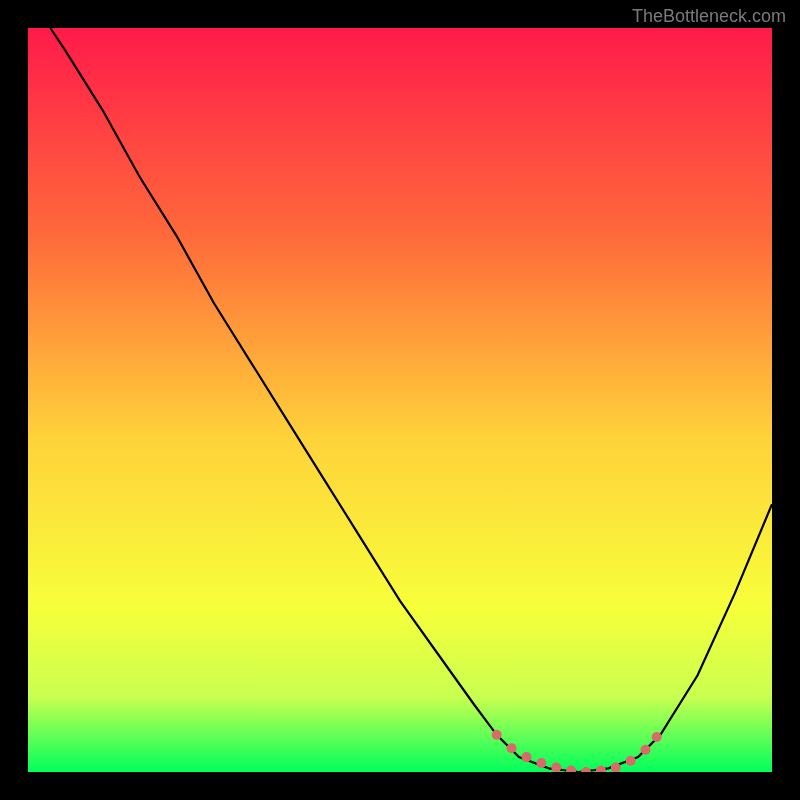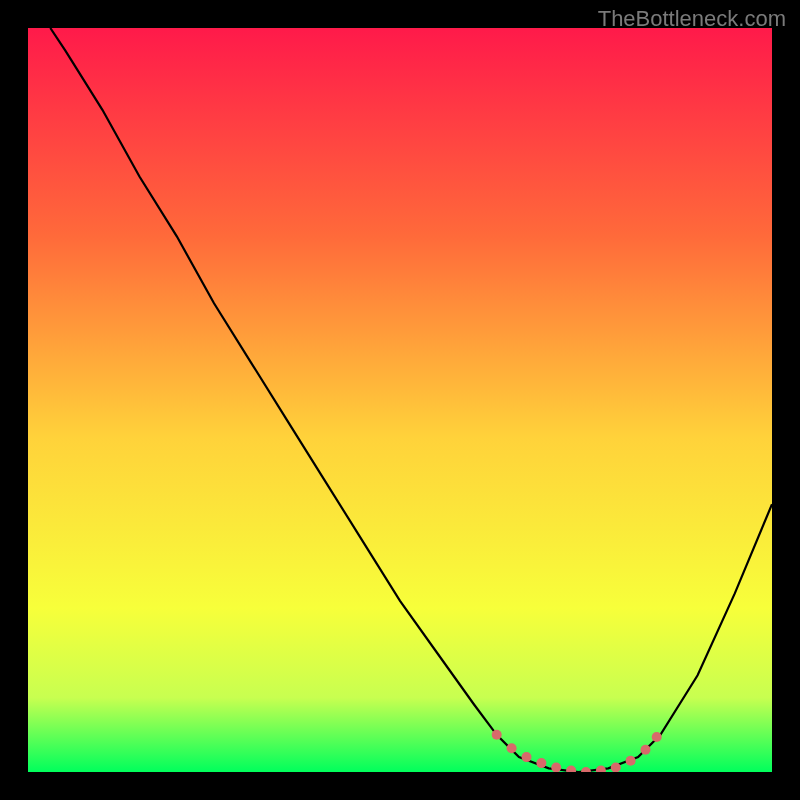--- a/index.html
+++ b/index.html
@@ -1,17 +1,17 @@
 <!DOCTYPE html>
 <html><head>
 <meta charset="utf-8">
 <style>
   * { margin: 0; padding: 0; box-sizing: border-box; }
   body { width: 800px; height: 800px; background: #000; position: relative; font-family: Arial, sans-serif; }
-  .watermark { position: absolute; top: 6px; right: 14px; color: #7a7a7a; font-size: 22px; font-weight: 500; z-index: 10; }
+  .watermark { position: absolute; top: 6px; right: 14px; color: #7a7a7a; font-size: 18px; font-weight: 500; z-index: 10; }
   .chart-wrap { position: absolute; top: 28px; left: 28px; width: 744px; height: 744px; background: #000; }
   .plot-area { position: absolute; top: 0; left: 0; width: 744px; height: 744px; }
   .curve { position: absolute; top: 0; left: 0; width: 744px; height: 744px; pointer-events: none; }
   .dots { position: absolute; top: 0; left: 0; width: 744px; height: 744px; pointer-events: none; }
 </style>
 </head>
 <body>
 
 <div class="watermark">TheBottleneck.com</div>
 

